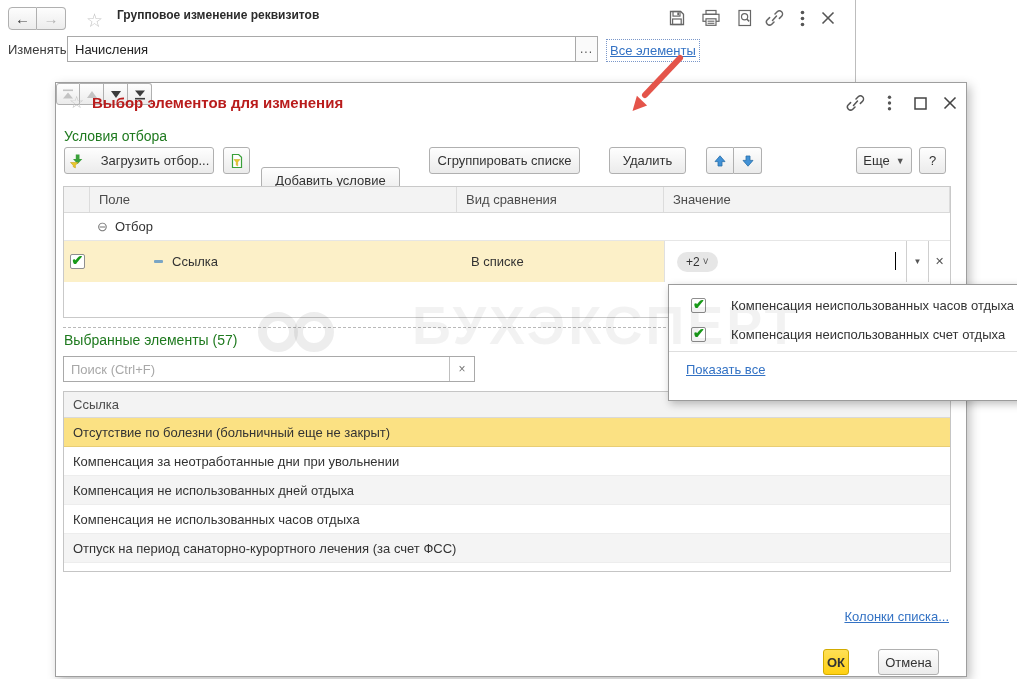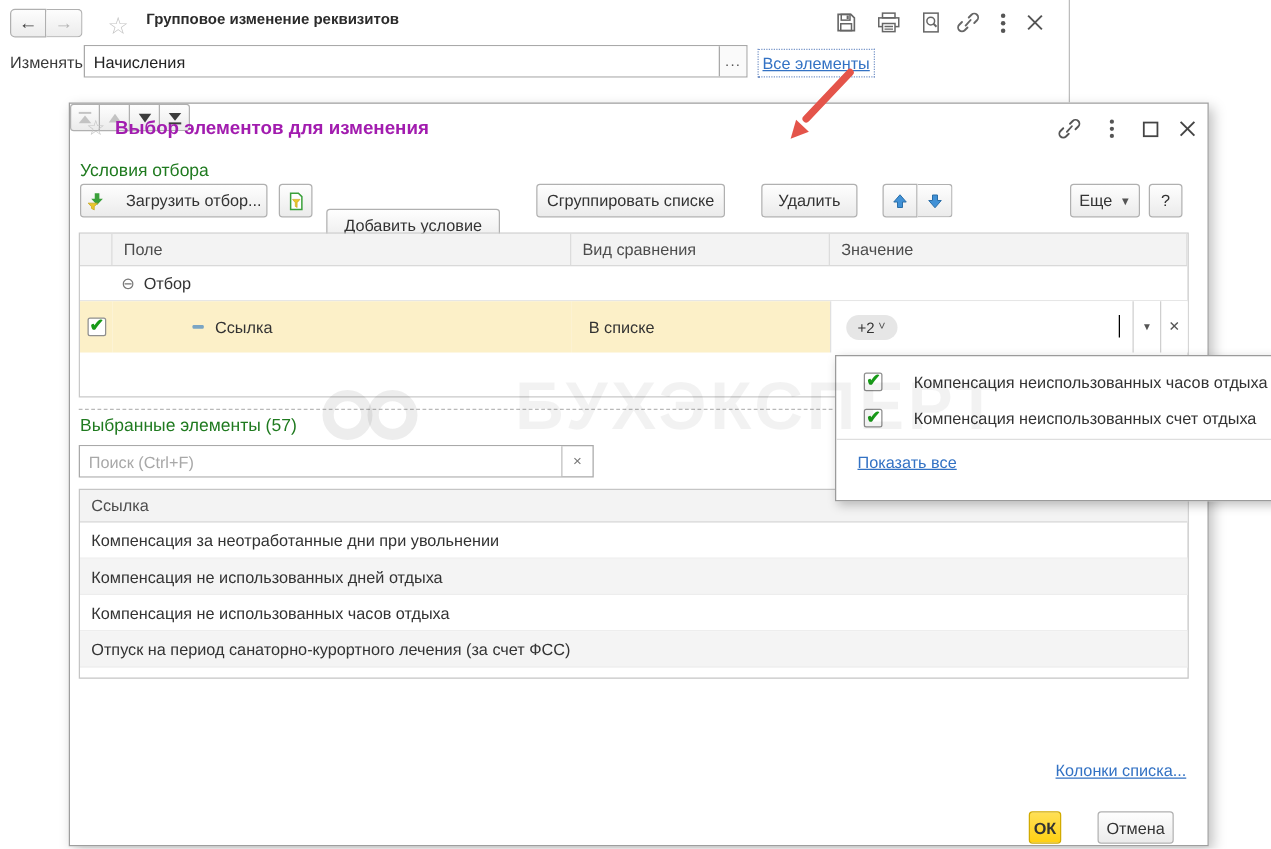--- a/index.html
+++ b/index.html
@@ -38,21 +38,21 @@
   .star { color:#c4c4c4; font-size:19px; cursor:pointer; }
   .win-title { left:117px; top:8px; font-size:12px; font-weight:bold; color:#2b2b2b; }
 
   .fld-wrap { left:67px; top:36px; width:531px; height:26px; border:1px solid #a9a9a9; display:flex; background:#fff; }
   .fld-text { flex:1; border:none; outline:none; font:13px "Liberation Sans",sans-serif; padding:0 7px; color:#222; }
   .fld-more { width:22px; border-left:1px solid #a9a9a9; display:flex; align-items:center; justify-content:center; color:#555; font-size:12px; cursor:pointer; background:#fafafa; letter-spacing:1px; }
   .focus-dotted { outline:1px dotted #7a97c9; outline-offset:3px; }
 
   
   .dialog { left:55px; top:82px; width:912px; height:595px; background:#fff; border:1px solid #9e9e9e; box-shadow:3px 4px 10px rgba(0,0,0,.25); z-index:10; }
-  .dlg-title { left:36px; top:11px; font-size:15px; font-weight:bold; color:#a21caf; }
+  .dlg-title { left:36px; top:11px; font-size:15px; font-weight:bold; color:#b91c1c; }
 
   
   .ctable { left:7px; top:103px; width:888px; height:132px; border:1px solid #c9c9c9; }
   .crow { display:flex; width:100%; }
   .chead { height:26px; background:#f3f3f3; border-bottom:1px solid #d9d9d9; color:#4c4c4c; }
   .chead > div { display:flex; align-items:center; padding-left:9px; border-right:1px solid #dcdcdc; }
   .cgroup { height:28px; align-items:center; border-bottom:1px solid #e6e6e6; }
   .csel { height:41px; }
   .c0 { width:26px; flex:none; }
   .c1 { width:367px; flex:none; }
@@ -306,20 +306,21 @@
 
   <div class="abs green-title" style="left:8px;top:249px;">Выбранные элементы (57)</div>
 
   <div class="abs search-wrap">
     <input class="search-inp" placeholder="Поиск (Ctrl+F)" style="">
     <div class="search-x">×</div>
   </div>
 
   <div class="abs list">
     <div class="lhead">Ссылка</div>
+    <div class="lrow sel">Отсутствие по болезни (больничный еще не закрыт)</div>
     <div class="lrow">Компенсация за неотработанные дни при увольнении</div>
     <div class="lrow alt">Компенсация не использованных дней отдыха</div>
     <div class="lrow">Компенсация не использованных часов отдыха</div>
     <div class="lrow alt">Отпуск на период санаторно-курортного лечения (за счет ФСС)</div>
     <div class="lrow partial"></div>
   </div>
 
   <div class="navbtns">
     <div class="btn">
       <svg width="12" height="11" viewBox="0 0 12 11">

